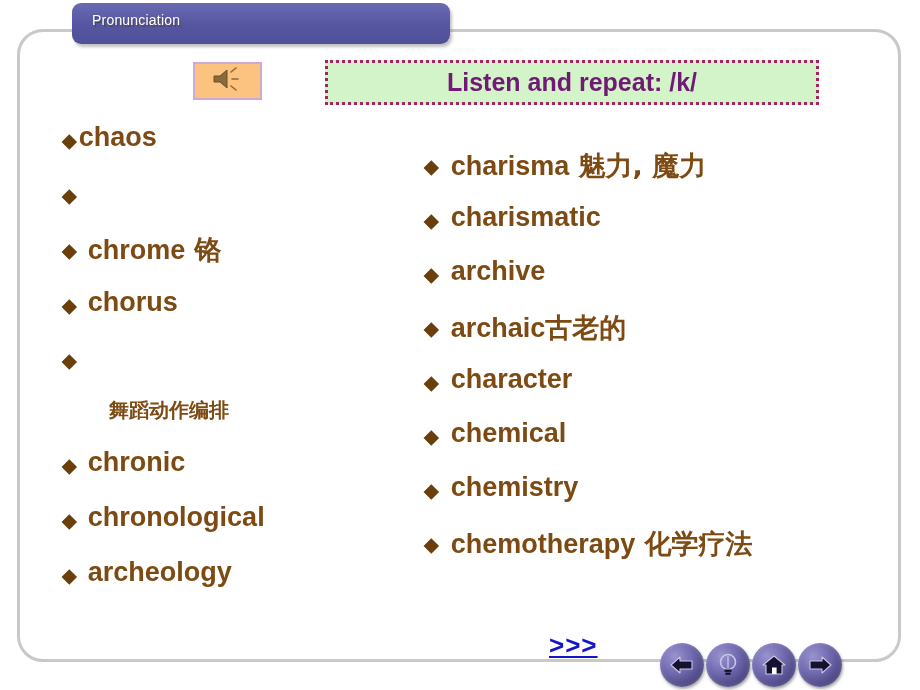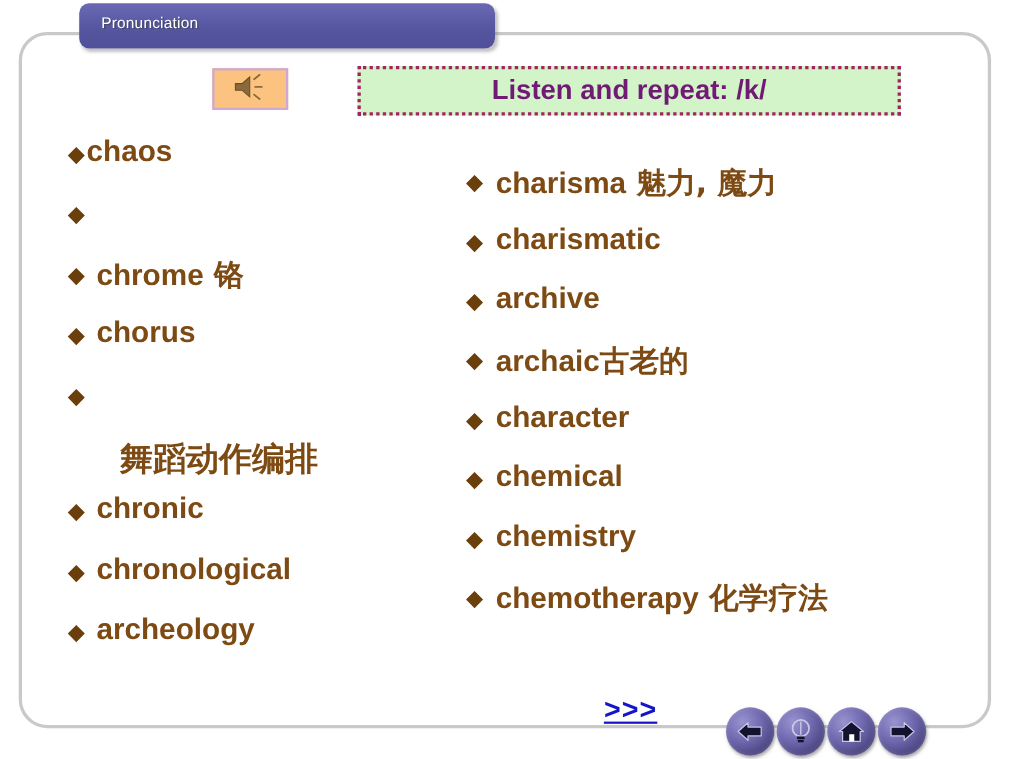--- a/index.html
+++ b/index.html
@@ -110,21 +110,21 @@
     flex: 0 0 auto;
   }
   .word-label { flex: 0 0 auto; }
 
   
   #left-col .word-row      { height: 55px; font-size: 27px; }
   #left-col .word-row .bullet      { margin-right: 11px; padding-top: 9px; }
   #left-col .word-row.tight .bullet { margin-right: 2px; padding-top: 9px; }
   #left-col .note-row {
     height: 50px;
-    font-size: 30px;
+    font-size: 20px;
     padding-left: 47px;
   }
 
   
   #right-col .word-row { height: 54px; font-size: 27px; }
   #right-col .word-row .bullet { margin-right: 12px; padding-top: 9px; }
 
   .cn { font-family: "DejaVu Sans", "Liberation Sans", sans-serif; }
 
   

